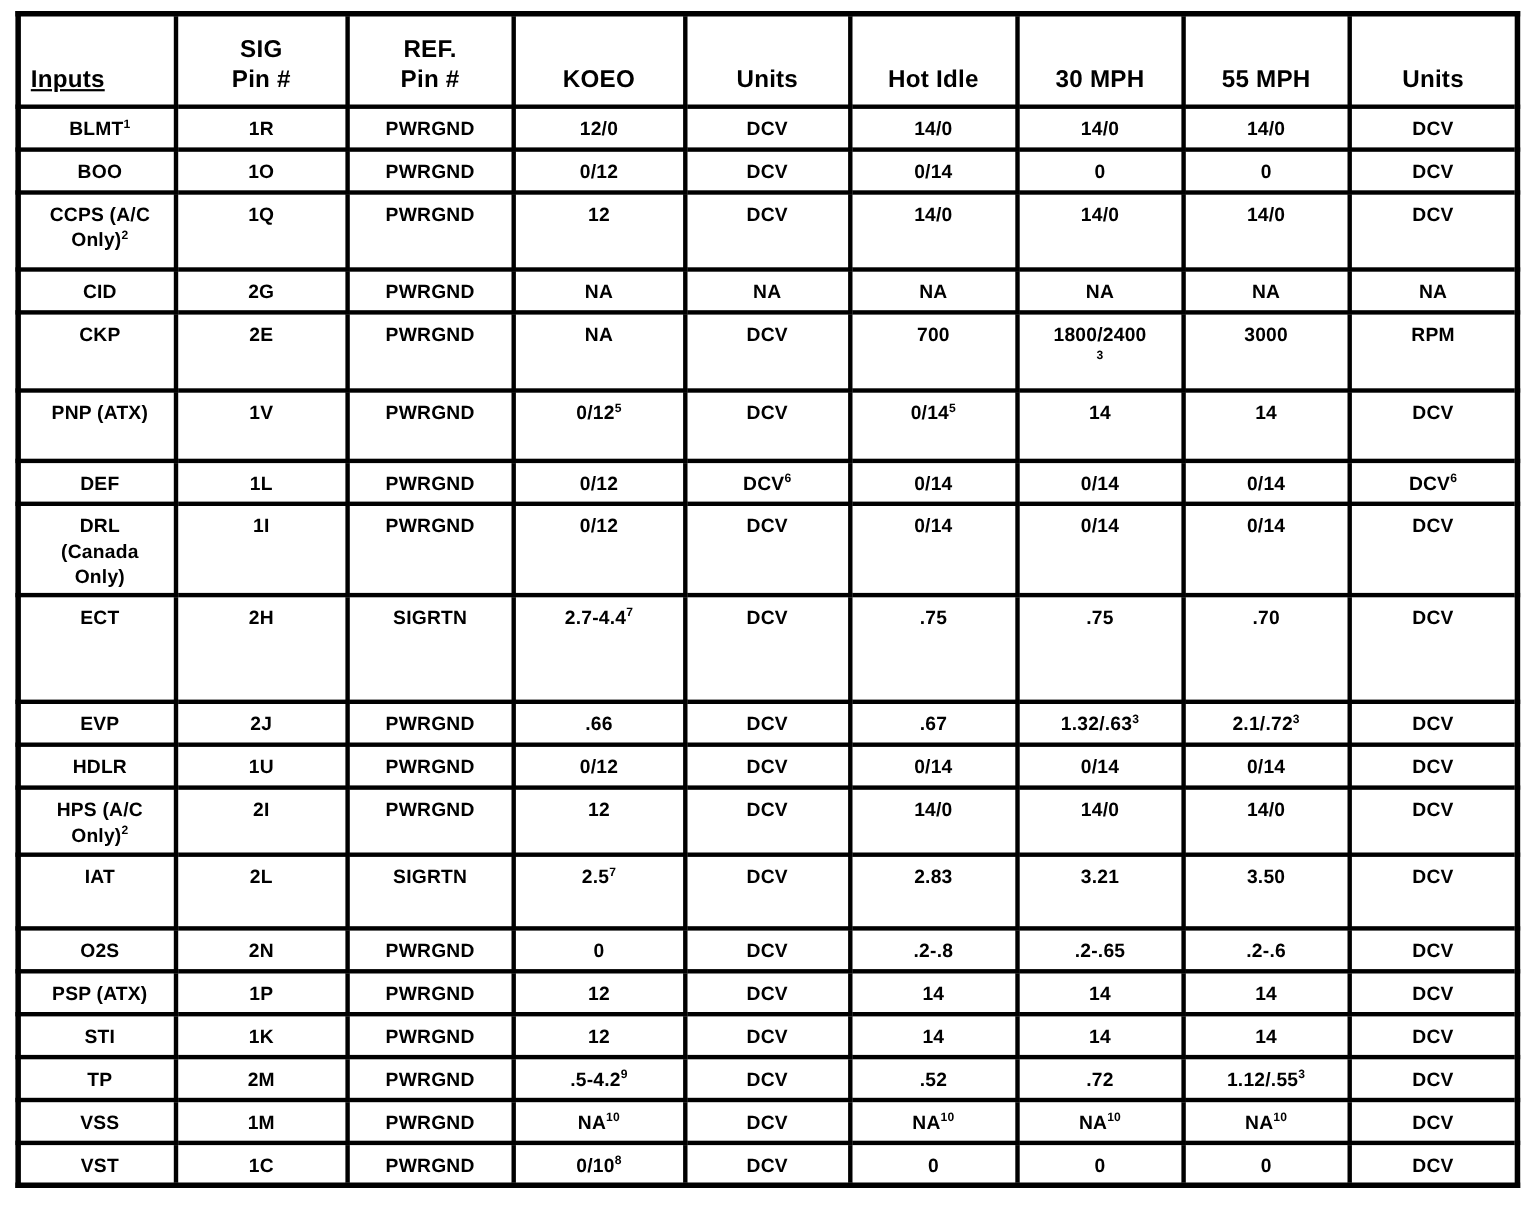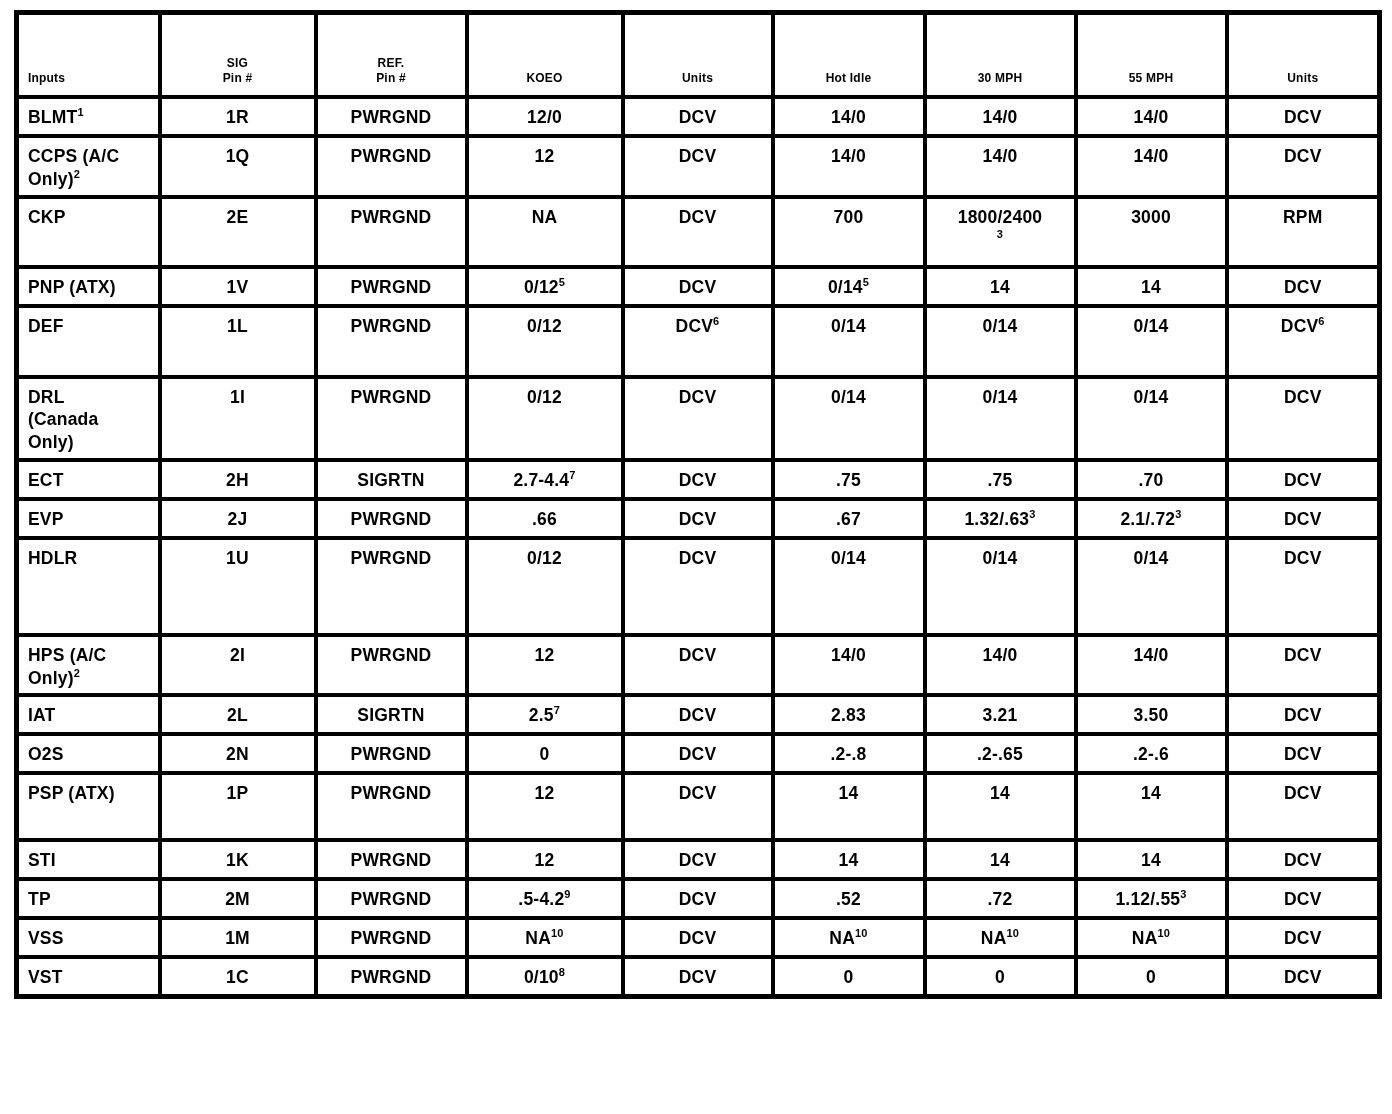--- a/index.html
+++ b/index.html
@@ -25,37 +25,38 @@
     border: 4px solid #000;
     color: #000;
     font-weight: 700;
     letter-spacing: 0.2px;
     overflow: hidden;
   }
   th {
     height: 70px;
     vertical-align: bottom;
     text-align: center;
-    font-size: 12px;
+    font-size: 22px;
     line-height: 1.2;
     padding: 0 4px 10px 4px;
   }
   th:first-child {
     text-align: left;
     padding-left: 9px;
+    text-decoration: underline;
   }
   td {
     vertical-align: top;
     text-align: center;
     font-size: 17.5px;
     line-height: 1.3;
     padding: 7px 4px 4px 4px;
   }
   td:first-child {
-    text-align: left;
+    text-align: center;
     padding-left: 9px;
   }
   tbody tr { height: 39px; }
   tbody tr:nth-child(3)  { height: 70px; }
   tbody tr:nth-child(5)  { height: 71px; }
   tbody tr:nth-child(6)  { height: 64px; }
   tbody tr:nth-child(9)  { height: 97px; }
   tbody tr:nth-child(13) { height: 67px; }
   sup {
     font-size: 11px;
@@ -98,29 +99,51 @@
           <td>1R</td>
           <td>PWRGND</td>
           <td>12/0</td>
           <td>DCV</td>
           <td>14/0</td>
           <td>14/0</td>
           <td>14/0</td>
           <td>DCV</td>
         </tr>
         <tr>
+          <td>BOO</td>
+          <td>1O</td>
+          <td>PWRGND</td>
+          <td>0/12</td>
+          <td>DCV</td>
+          <td>0/14</td>
+          <td>0</td>
+          <td>0</td>
+          <td>DCV</td>
+        </tr>
+        <tr>
           <td>CCPS (A/C<br>Only)<sup>2</sup></td>
           <td>1Q</td>
           <td>PWRGND</td>
           <td>12</td>
           <td>DCV</td>
           <td>14/0</td>
           <td>14/0</td>
           <td>14/0</td>
           <td>DCV</td>
+        </tr>
+        <tr>
+          <td>CID</td>
+          <td>2G</td>
+          <td>PWRGND</td>
+          <td>NA</td>
+          <td>NA</td>
+          <td>NA</td>
+          <td>NA</td>
+          <td>NA</td>
+          <td>NA</td>
         </tr>
         <tr>
           <td>CKP</td>
           <td>2E</td>
           <td>PWRGND</td>
           <td>NA</td>
           <td>DCV</td>
           <td>700</td>
           <td>1800/2400<br><sup>3</sup></td>
           <td>3000</td>

